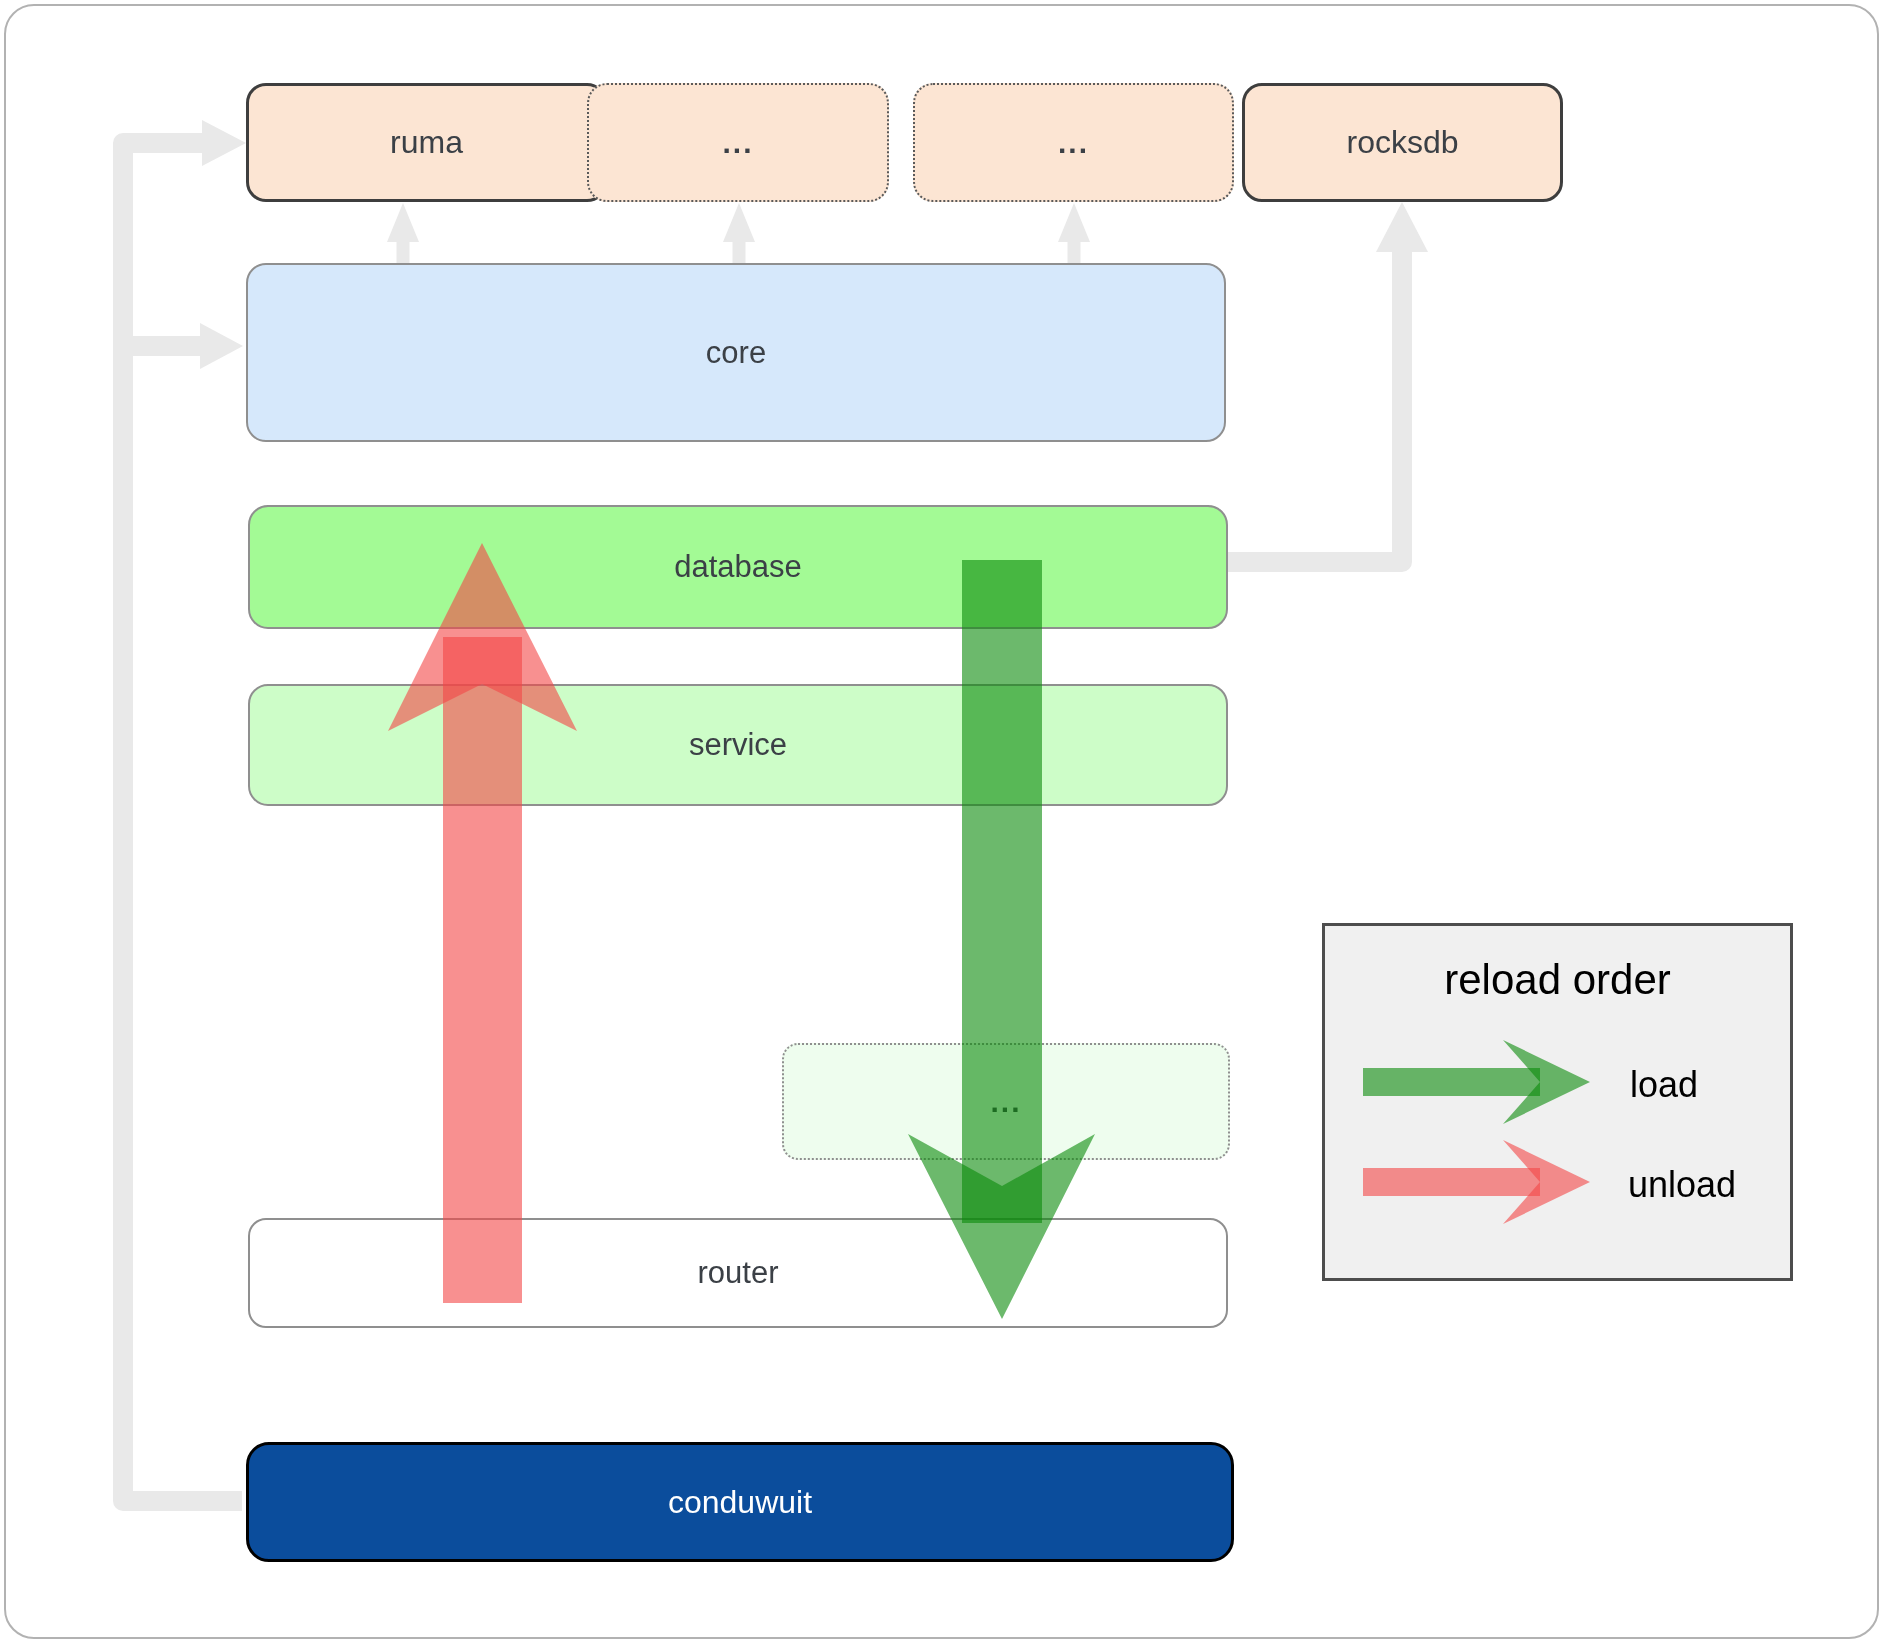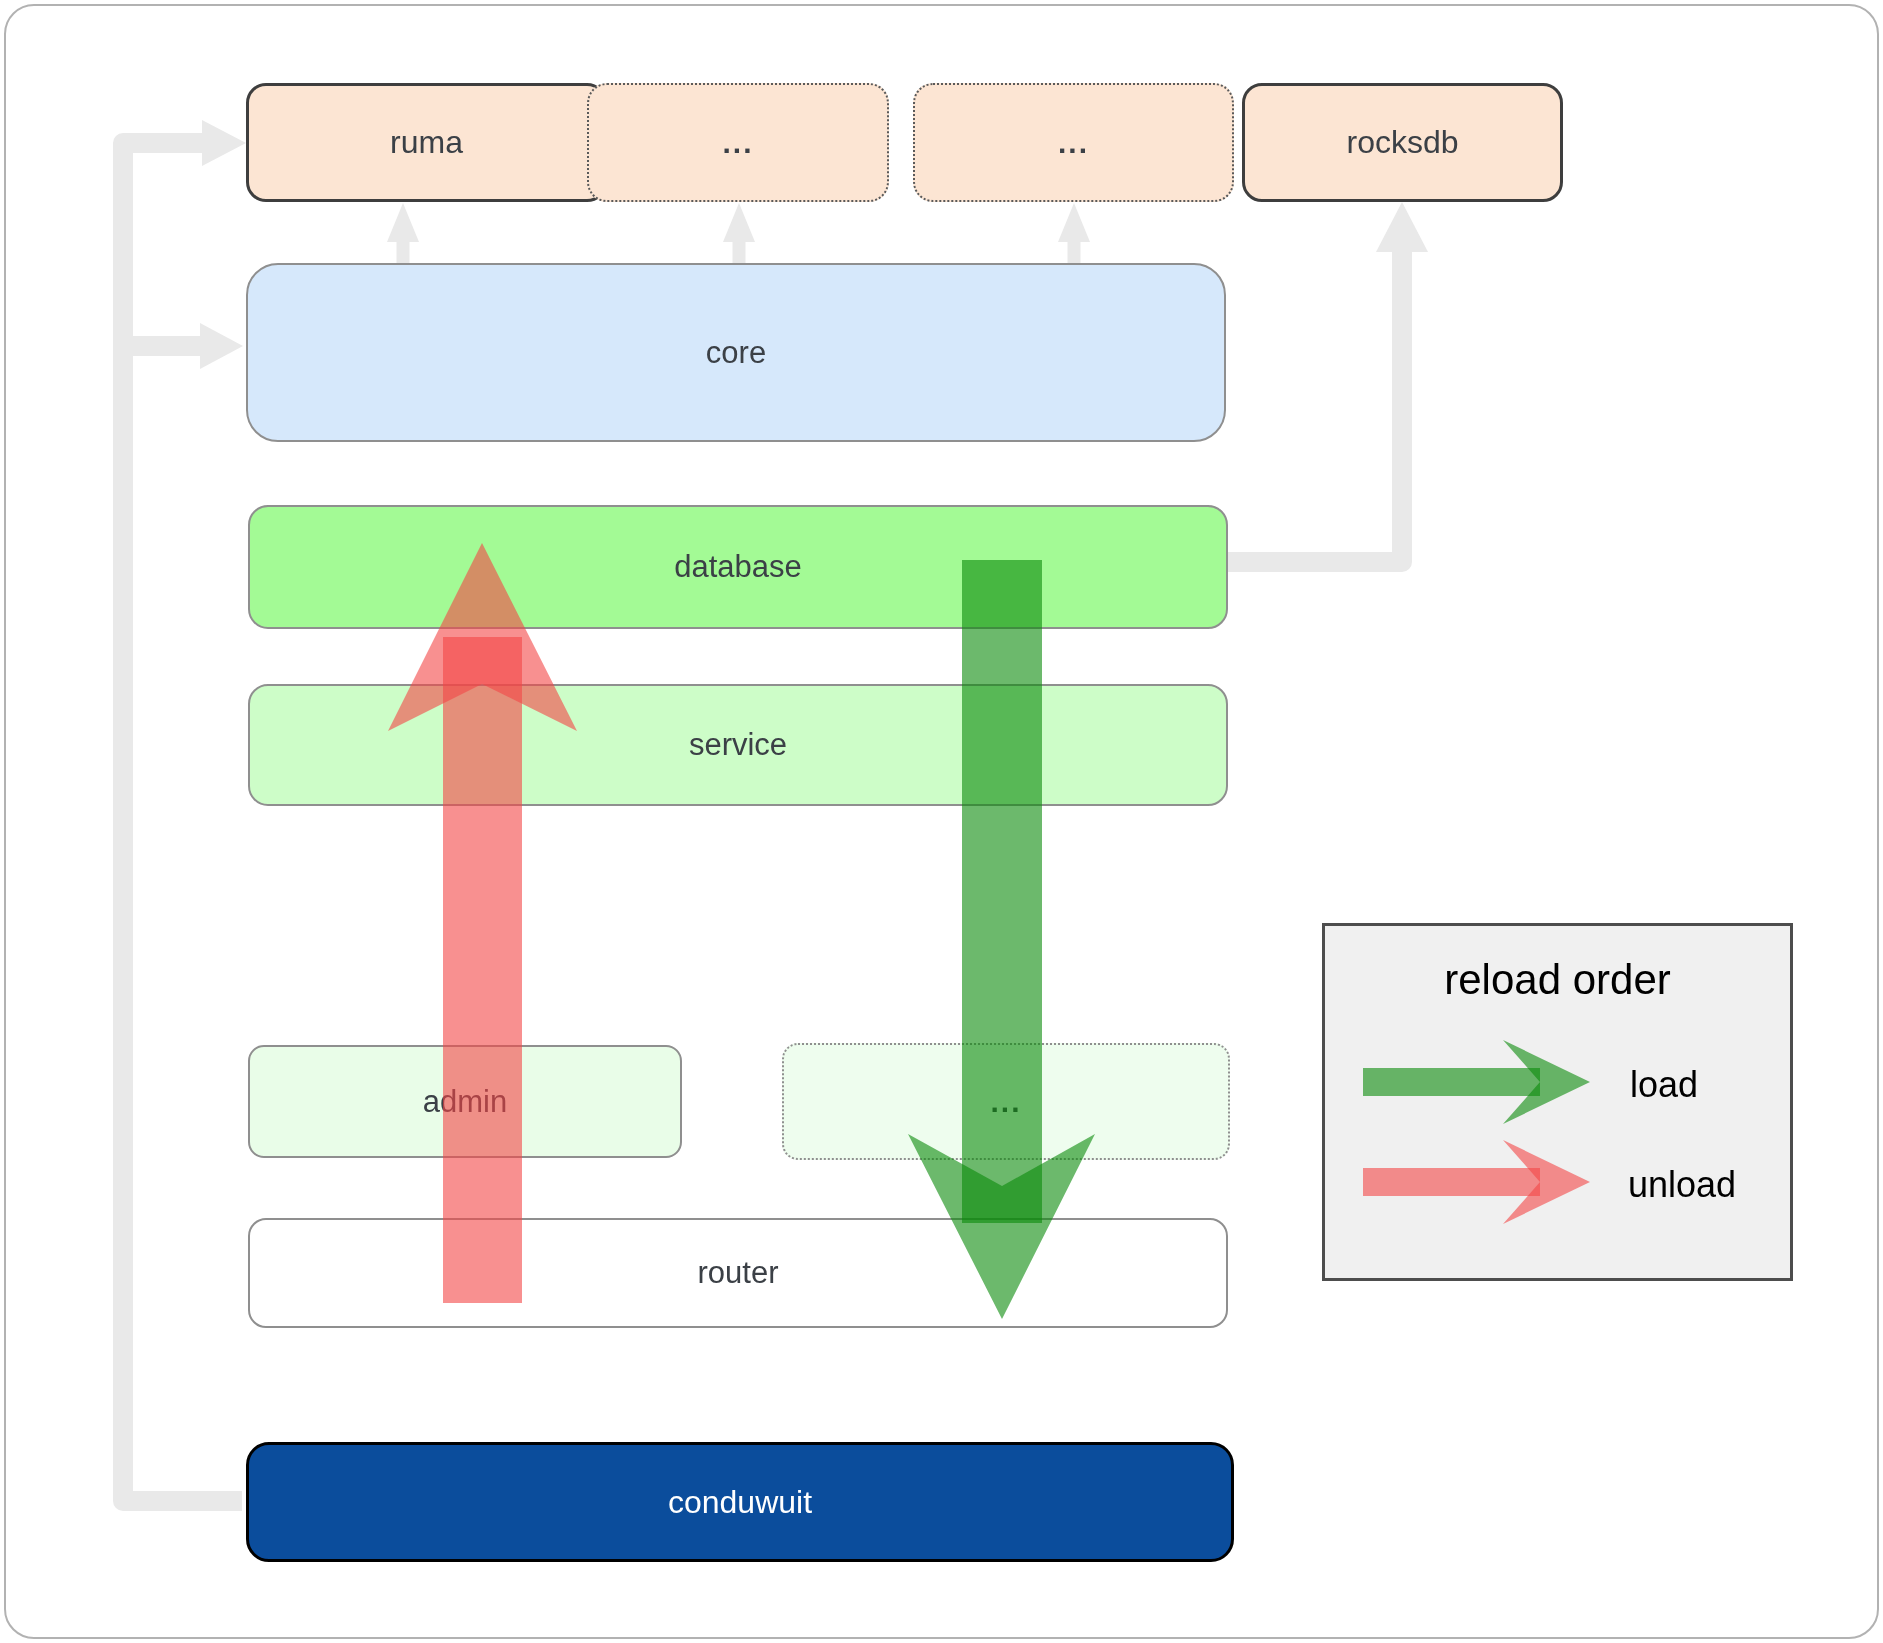--- a/index.html
+++ b/index.html
@@ -18,21 +18,21 @@
 
   .b-ruma     {left:246px;top:83px;width:361px;height:119px;background:var(--peach-fill);
                border:3px solid var(--peach-border);border-radius:20px;font-size:32px;}
   .b-dots1    {left:587px;top:83px;width:302px;height:119px;background:var(--peach-fill);
                border:2px dotted var(--dotted-border);border-radius:20px;}
   .b-dots2    {left:913px;top:83px;width:321px;height:119px;background:var(--peach-fill);
                border:2px dotted var(--dotted-border);border-radius:20px;}
   .b-rocksdb  {left:1242px;top:83px;width:321px;height:119px;background:var(--peach-fill);
                border:3px solid var(--peach-border);border-radius:20px;font-size:32px;}
   .b-core     {left:246px;top:263px;width:980px;height:179px;background:var(--core-fill);
-               border:2px solid var(--box-border);border-radius:32px;}
+               border:2px solid var(--box-border);border-radius:20px;}
   .b-database {left:248px;top:505px;width:980px;height:124px;background:var(--database-fill);
                border:2px solid var(--box-border);border-radius:20px;}
   .b-service  {left:248px;top:684px;width:980px;height:122px;background:var(--service-fill);
                border:2px solid var(--box-border);border-radius:20px;}
   .b-api      {left:248px;top:863px;width:980px;height:122px;background:var(--api-fill);
                border:2px solid var(--box-border);border-radius:20px;}
   .b-admin    {left:248px;top:1045px;width:434px;height:113px;background:var(--admin-fill);
                border:2px solid var(--box-border);border-radius:16px;}
   .b-dots3    {left:782px;top:1043px;width:448px;height:117px;background:var(--ellipsis-admin-fill);
                border:2px dotted var(--box-border);border-radius:16px;}
@@ -93,23 +93,20 @@
     </div>
     <div class="box b-core">
       <span class="lbl">core</span>
     </div>
     <div class="box b-database">
       <span class="lbl">database</span>
     </div>
     <div class="box b-service">
       <span class="lbl">service</span>
     </div>
-    <div class="box b-admin">
-      <span class="lbl">admin</span>
-    </div>
     <div class="box b-dots3">
       <span class="lbl dots">...</span>
     </div>
     <div class="box b-router">
       <span class="lbl">router</span>
     </div>
     <div class="box b-conduwuit">
       <span class="lbl">conduwuit</span>
     </div>
   </div>

